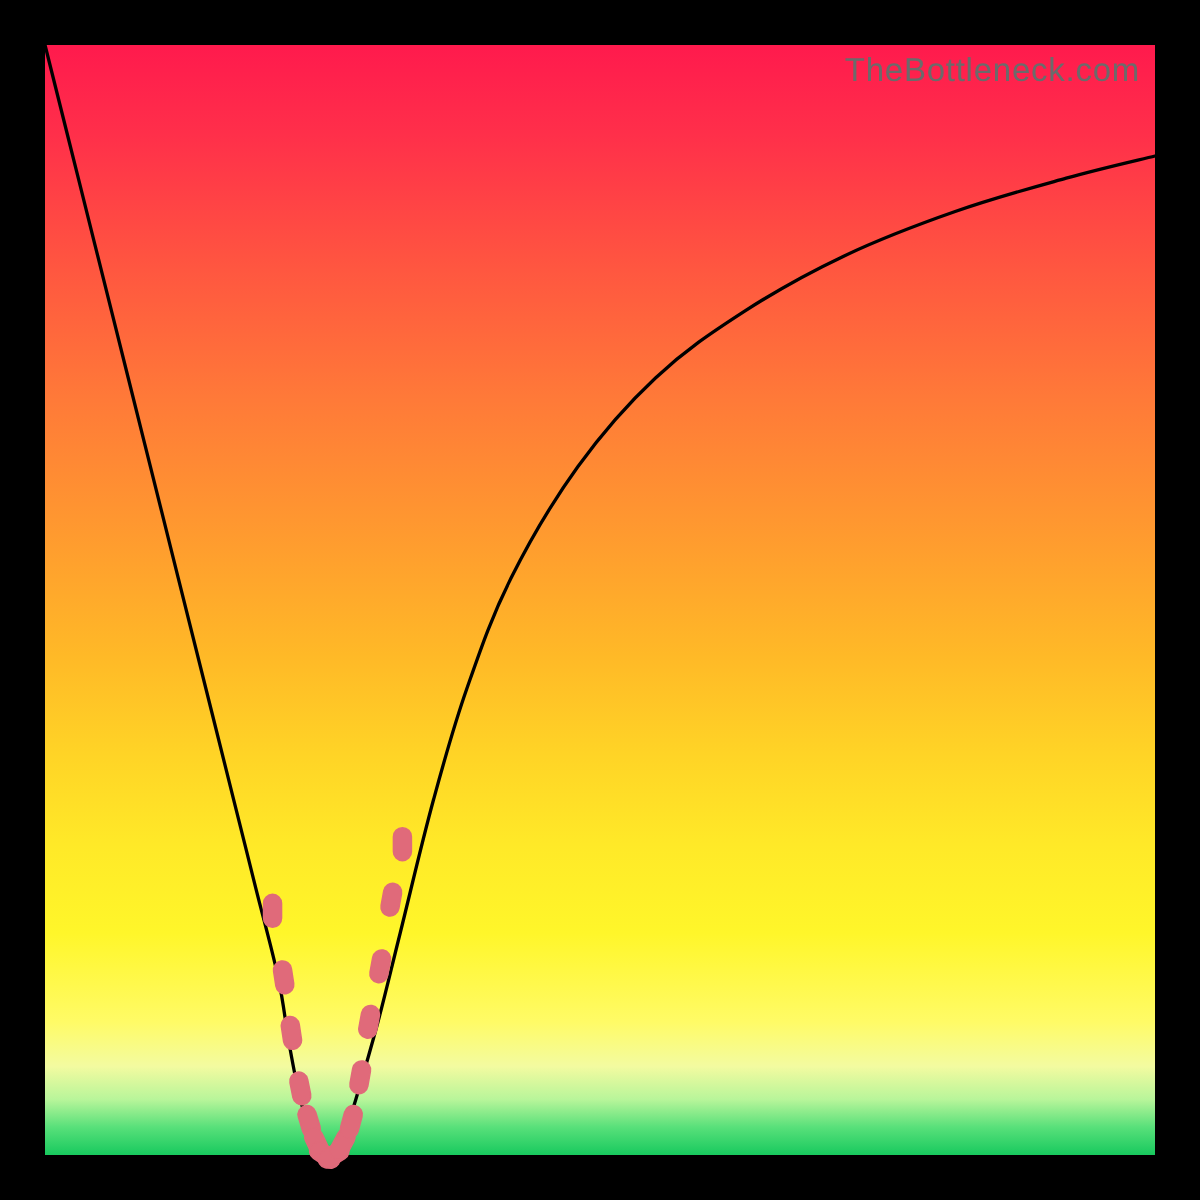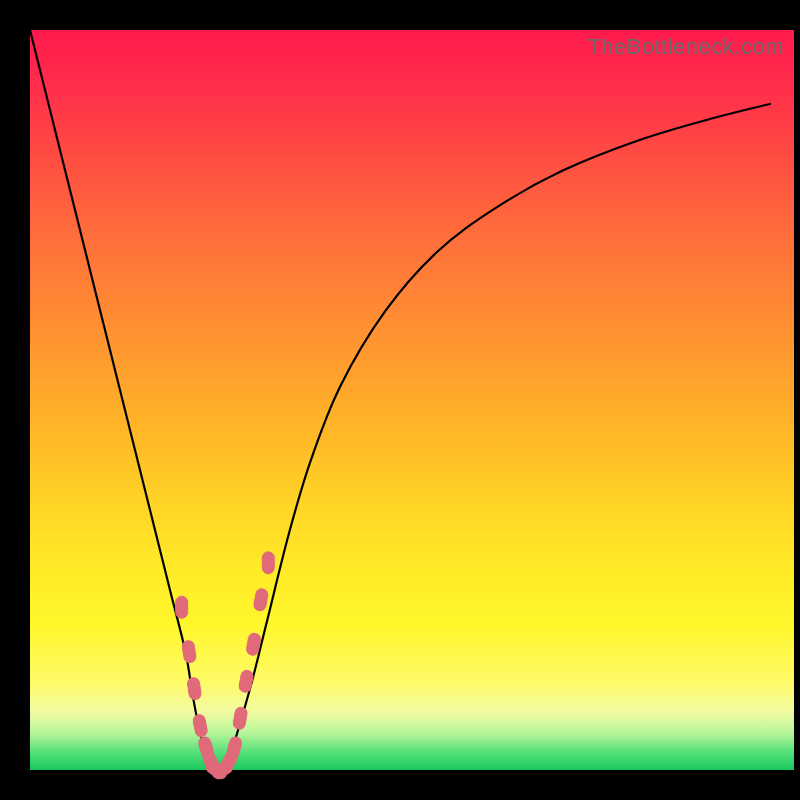--- a/index.html
+++ b/index.html
@@ -35,21 +35,20 @@
       #ffb927 55%,
       #ffd426 64%,
       #ffe928 72%,
       #fff62a 80%,
       #fffb66 88%,
       #f3fba0 92%,
       #b8f59a 95%,
       #58e07a 97.5%,
       #18c95e 100%
     );
-    padding-left: 24px;
   }
   .watermark {
     position: absolute;
     top: 4px;
     right: 10px;
     color: #6b6b6b;
     font-size: 22px;
     font-weight: 400;
     letter-spacing: 0.5px;
     user-select: none;

